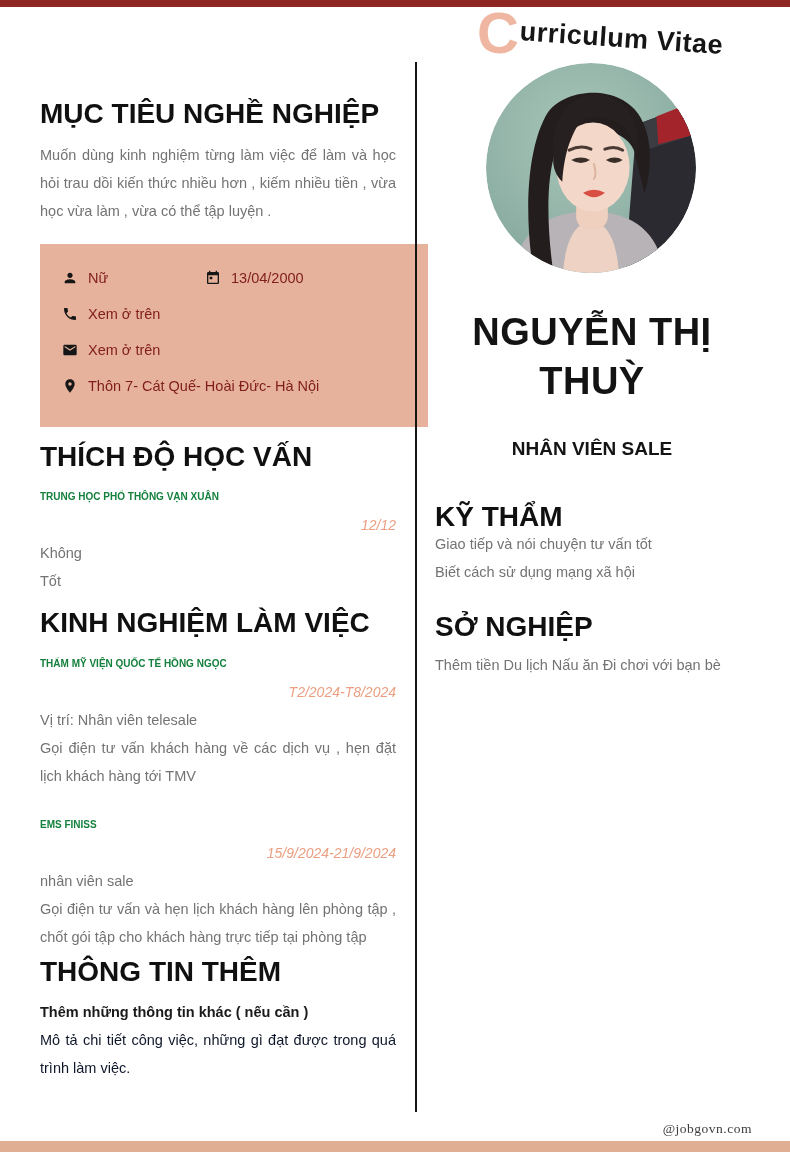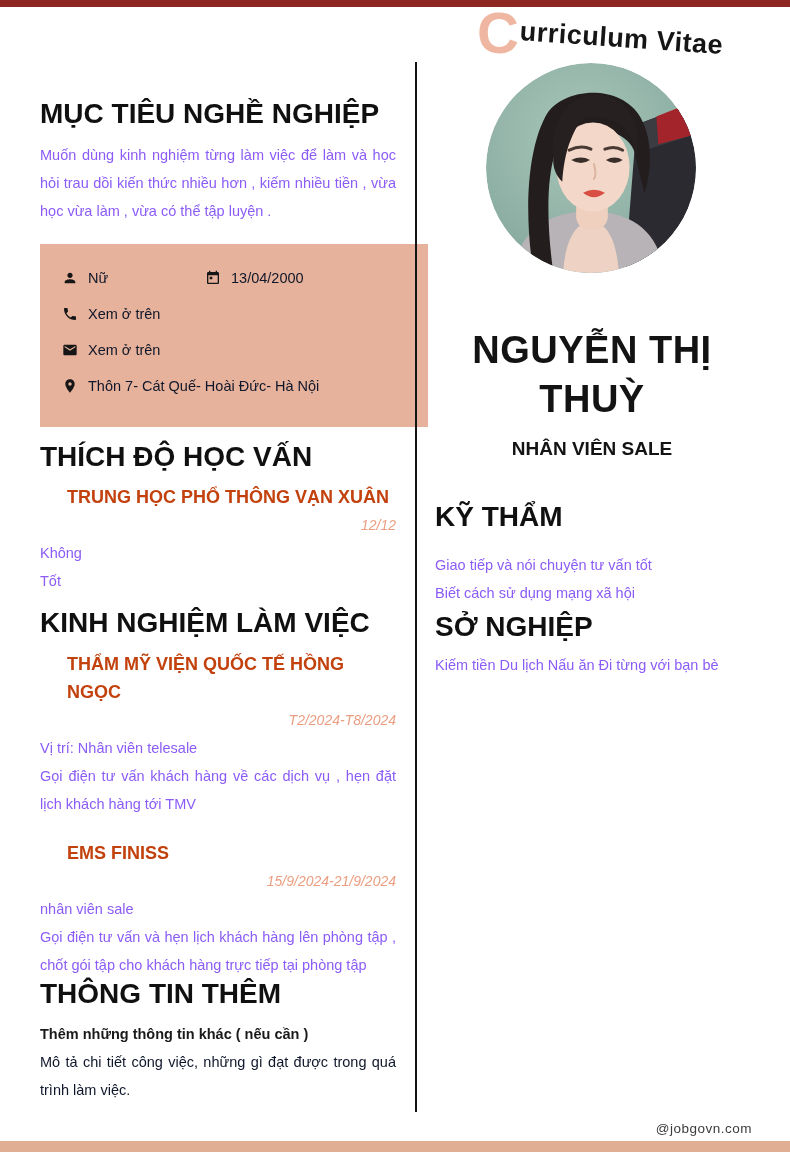--- a/index.html
+++ b/index.html
@@ -4,67 +4,67 @@
 <style>
   * { margin:0; padding:0; box-sizing:border-box; }
   html,body { background:#fff; }
   body { font-family:"Liberation Sans", sans-serif; color:#1f1f1f; }
   .page { position:relative; width:790px; height:1152px; background:#ffffff; overflow:hidden; }
 
   .top-bar    { position:absolute; left:0; top:0; width:790px; height:7px; background:#8e2622; }
   .bottom-bar { position:absolute; left:0; bottom:0; width:790px; height:11px; background:#e0ae92; }
   .divider    { position:absolute; left:415px; top:62px; width:2px; height:1050px; background:#141414; }
   h2.sec { font-size:28px; font-weight:800; color:#101010; letter-spacing:0px; line-height:26px; }
-  .body-t { font-size:14.5px; line-height:28px; color:#8b5cf6; }
+  .body-t { font-size:14.5px; line-height:28px; color:#737373; }
   .just { text-align:justify; }
-  .sub-b { font-size:18px; font-weight:700; color:#c2410c; line-height:28px;margin-left:27px; }
+  .sub-b { font-size:10px; font-weight:700; color:#15803d; line-height:28px; }
   .date-i { font-size:14px; font-style:italic; color:#eb9e81; line-height:28px;text-align:right; }
   .gray-t { color:#0f172a; }
 
   #objective { position:absolute; left:40px; top:101px; width:356px; }
   #objective p { margin-top:14px; }
 
   .contact-box { position:absolute; left:40px; top:244px; width:388px; height:183px;
                  background:#e7b29b; padding:16px 0 0 22px; }
   .c-row { display:flex; align-items:center; height:36px; }
-  .c-item { display:flex; align-items:center; gap:10px; font-size:14.5px; color:#0f172a; }
+  .c-item { display:flex; align-items:center; gap:10px; font-size:14.5px; color:#7f1d1d; }
   .c-item .ic { display:flex; align-items:center; }
   .c-gender { width:143px; }
   .ic svg { display:block; }
 
   #education  { position:absolute; left:40px; top:444px; width:356px; }
   #education .sub-b { margin-top:13px; }
   #experience { position:absolute; left:40px; top:610px; width:356px; }
   .job1 { margin-top:14px; }
   .job2 { margin-top:21px; }
-  #additional { position:absolute; left:40px; top:981px; width:356px; }
+  #additional { position:absolute; left:40px; top:959px; width:356px; }
   #additional .sub-b2 { margin-top:13px; font-size:14.5px; font-weight:700; color:#1a1a1a; line-height:28px; }
 
   
   .logo { position:absolute; left:435px; top:10px; width:320px; height:56px; }
   .logo-inner { position:relative; width:100%; height:100%; }
   .logo-c { position:absolute; left:42px; top:-6px; font-size:58px; font-weight:800; color:#efb7a2; line-height:58px; }
   .logo-c-in { position:absolute; left:53px; top:8px; font-size:30px; font-weight:800; color:#ffffff; line-height:30px; }
   .logo-rest { position:absolute; left:86px; top:6px; font-size:27px; font-weight:700; color:#161616;
                transform:rotate(4deg); transform-origin:left top; letter-spacing:0.5px; white-space:nowrap; }
 
   .photo { position:absolute; left:486px; top:63px; width:210px; height:210px; border-radius:50%; overflow:hidden; }
   .photo svg { display:block; }
 
-  .name-block { position:absolute; left:416px; top:326px; width:352px; text-align:center;
+  .name-block { position:absolute; left:416px; top:308px; width:352px; text-align:center;
                 font-size:38px; font-weight:700; color:#131313; line-height:49px; letter-spacing:0.5px; }
   .role-title { position:absolute; left:416px; top:438px; width:352px; text-align:center;
                 font-size:19px; font-weight:700; color:#141414; }
 
   #skills  { position:absolute; left:435px; top:504px; width:330px; }
-  #skills .body-t { margin-top:21px; }
+  #skills .body-t { margin-top:0; }
   #hobbies { position:absolute; left:435px; top:614px; width:330px; }
   #hobbies .body-t { margin-top:11px; }
 
-  .footer-handle { position:absolute; right:38px; top:1121px; font-family:Liberation Sans, sans-serif;
+  .footer-handle { position:absolute; right:38px; top:1121px; font-family:Liberation Serif, serif;
                    font-size:13.5px; color:#3c3c3c; letter-spacing:0.5px; }
 </style>
 </head>
 <body>
 
 <div class="page">
 
   <div class="top-bar"></div>
 
   <div id="objective">
@@ -202,21 +202,21 @@
   <div class="role-title">NHÂN VIÊN SALE</div>
 
   <div id="skills">
     <h2 class="sec">KỸ THẨM</h2>
     <div class="body-t">Giao tiếp và nói chuyện tư vấn tốt</div>
     <div class="body-t" style="margin-top:0;">Biết cách sử dụng mạng xã hội</div>
   </div>
 
   <div id="hobbies">
     <h2 class="sec">SỞ NGHIỆP</h2>
-    <div class="body-t">Kiếm tiền Du lịch Nấu ăn Đi từng với bạn bè</div>
+    <div class="body-t">Thêm tiền Du lịch Nấu ăn Đi chơi với bạn bè</div>
   </div>
 
   <div class="divider"></div>
 
   <div class="footer-handle">@jobgovn.com</div>
 
   <div class="bottom-bar"></div>
 
 </div>
 

